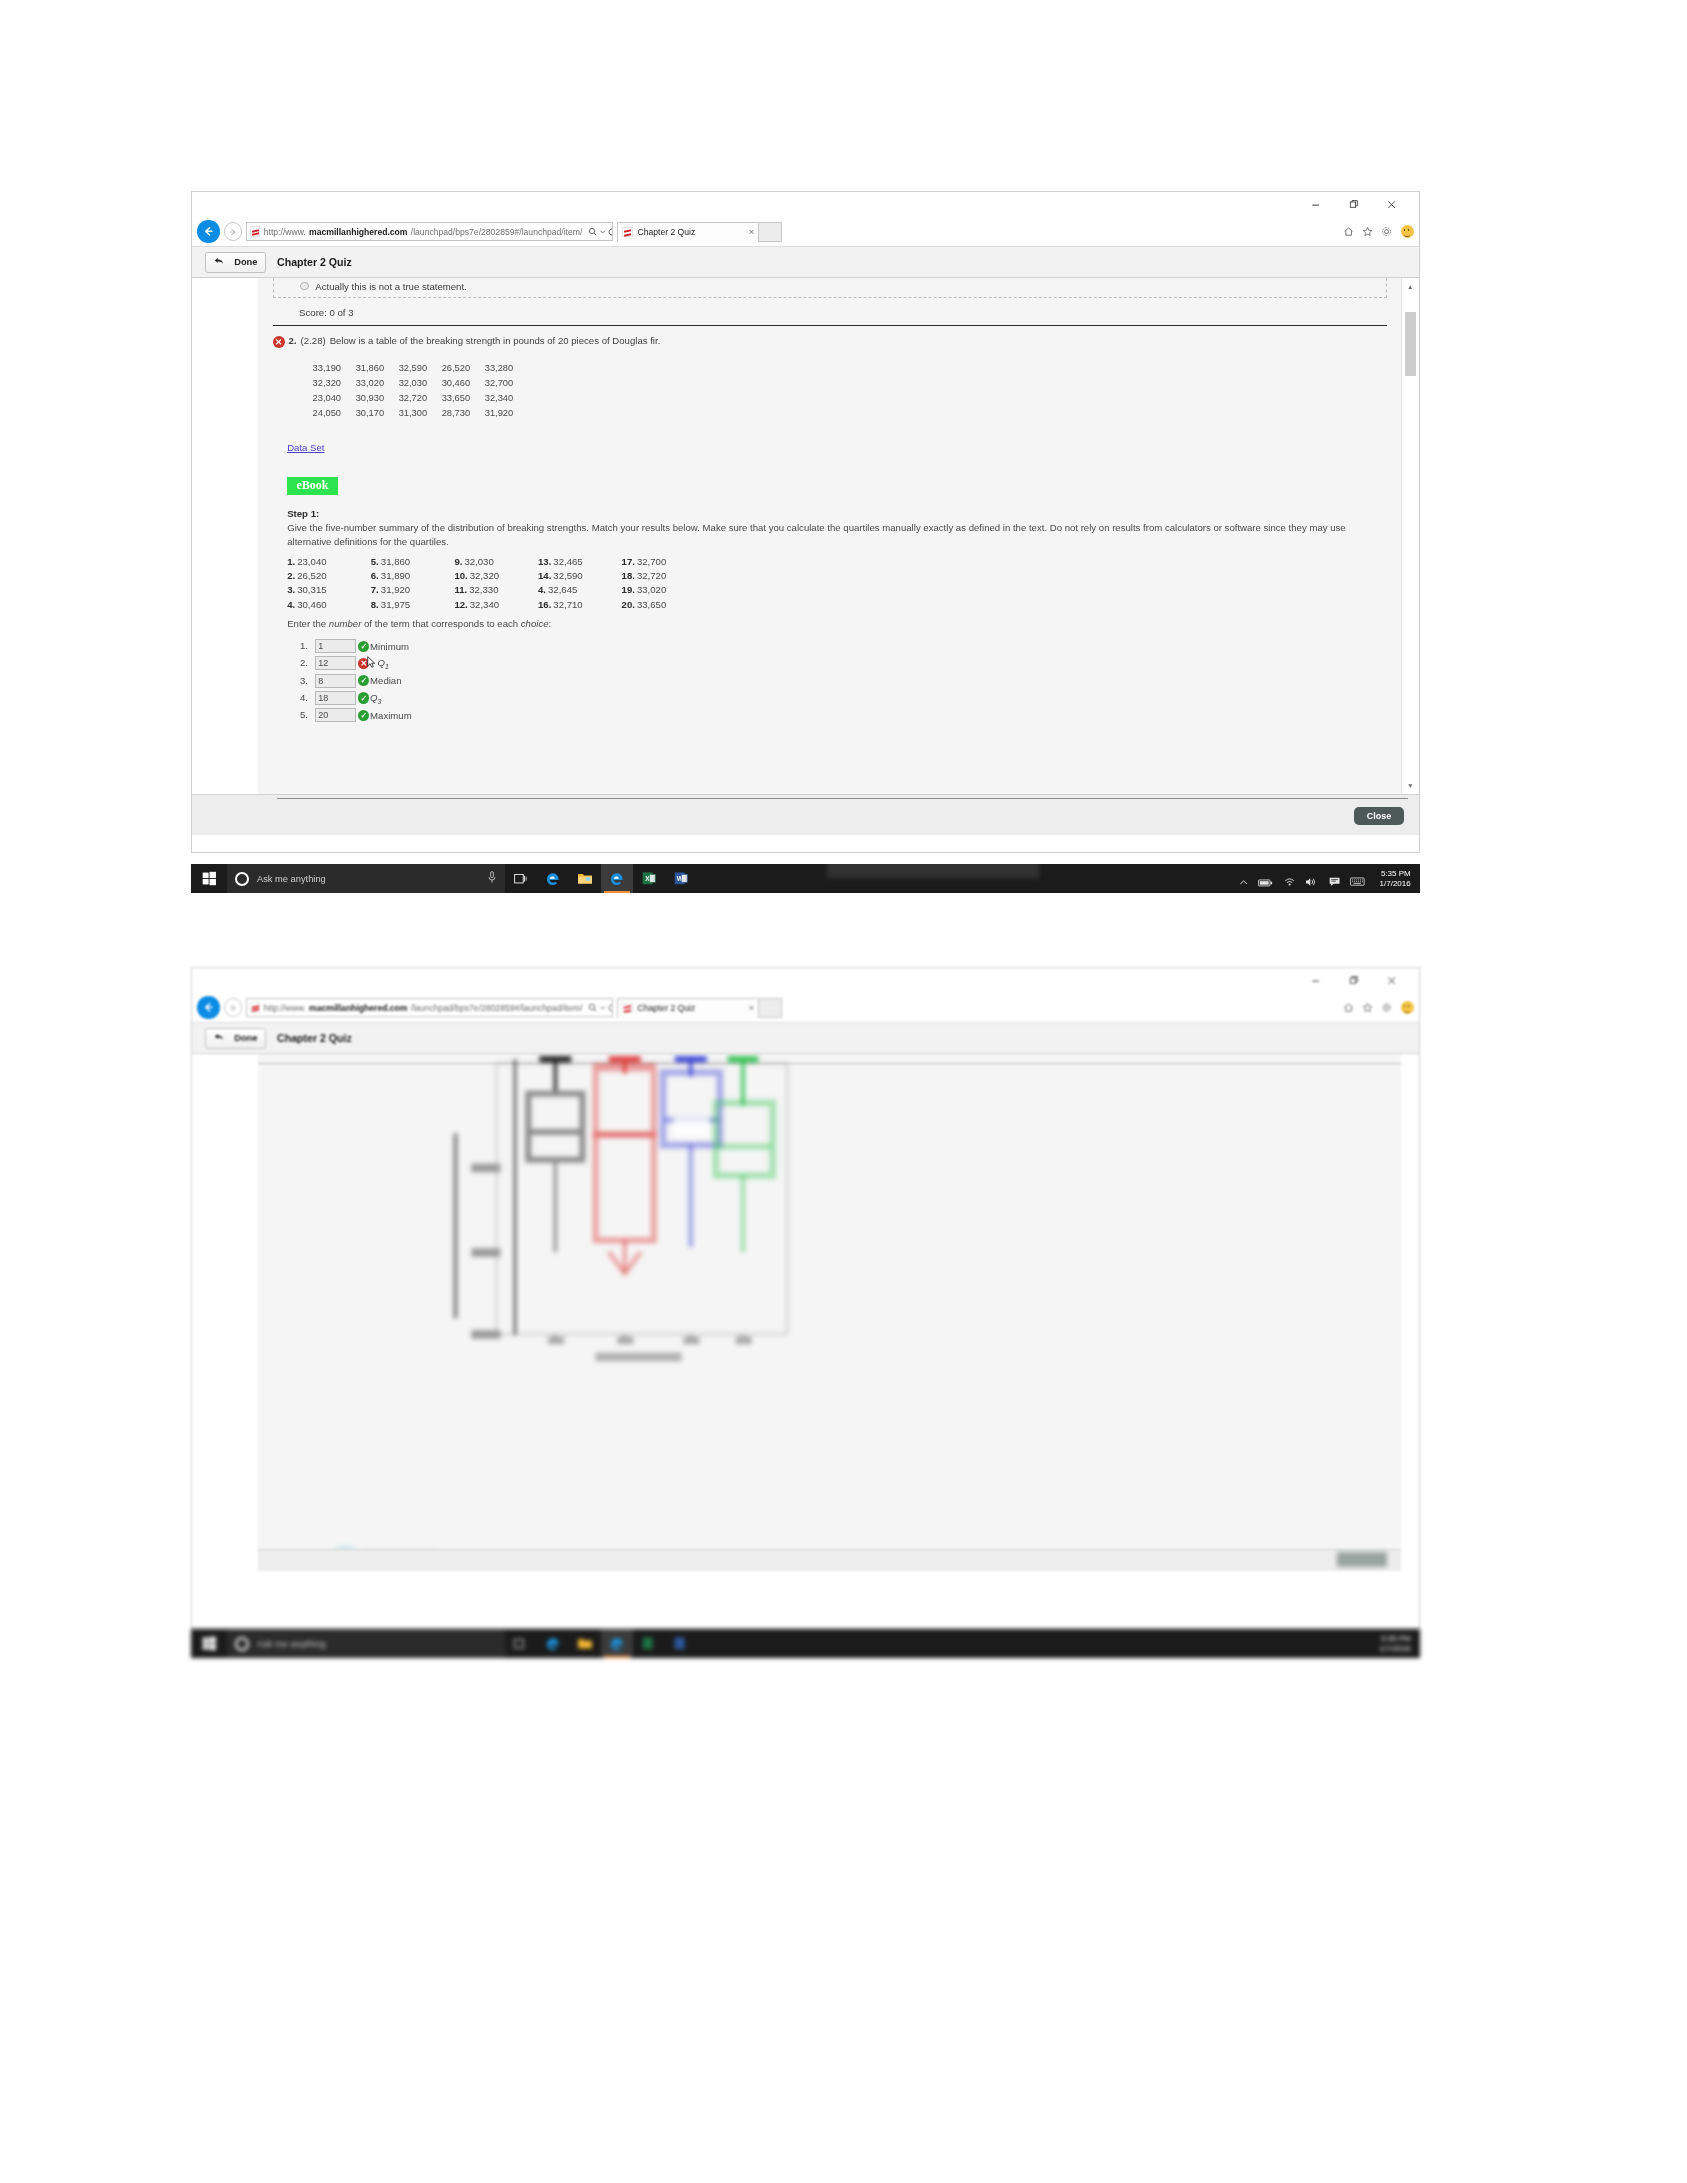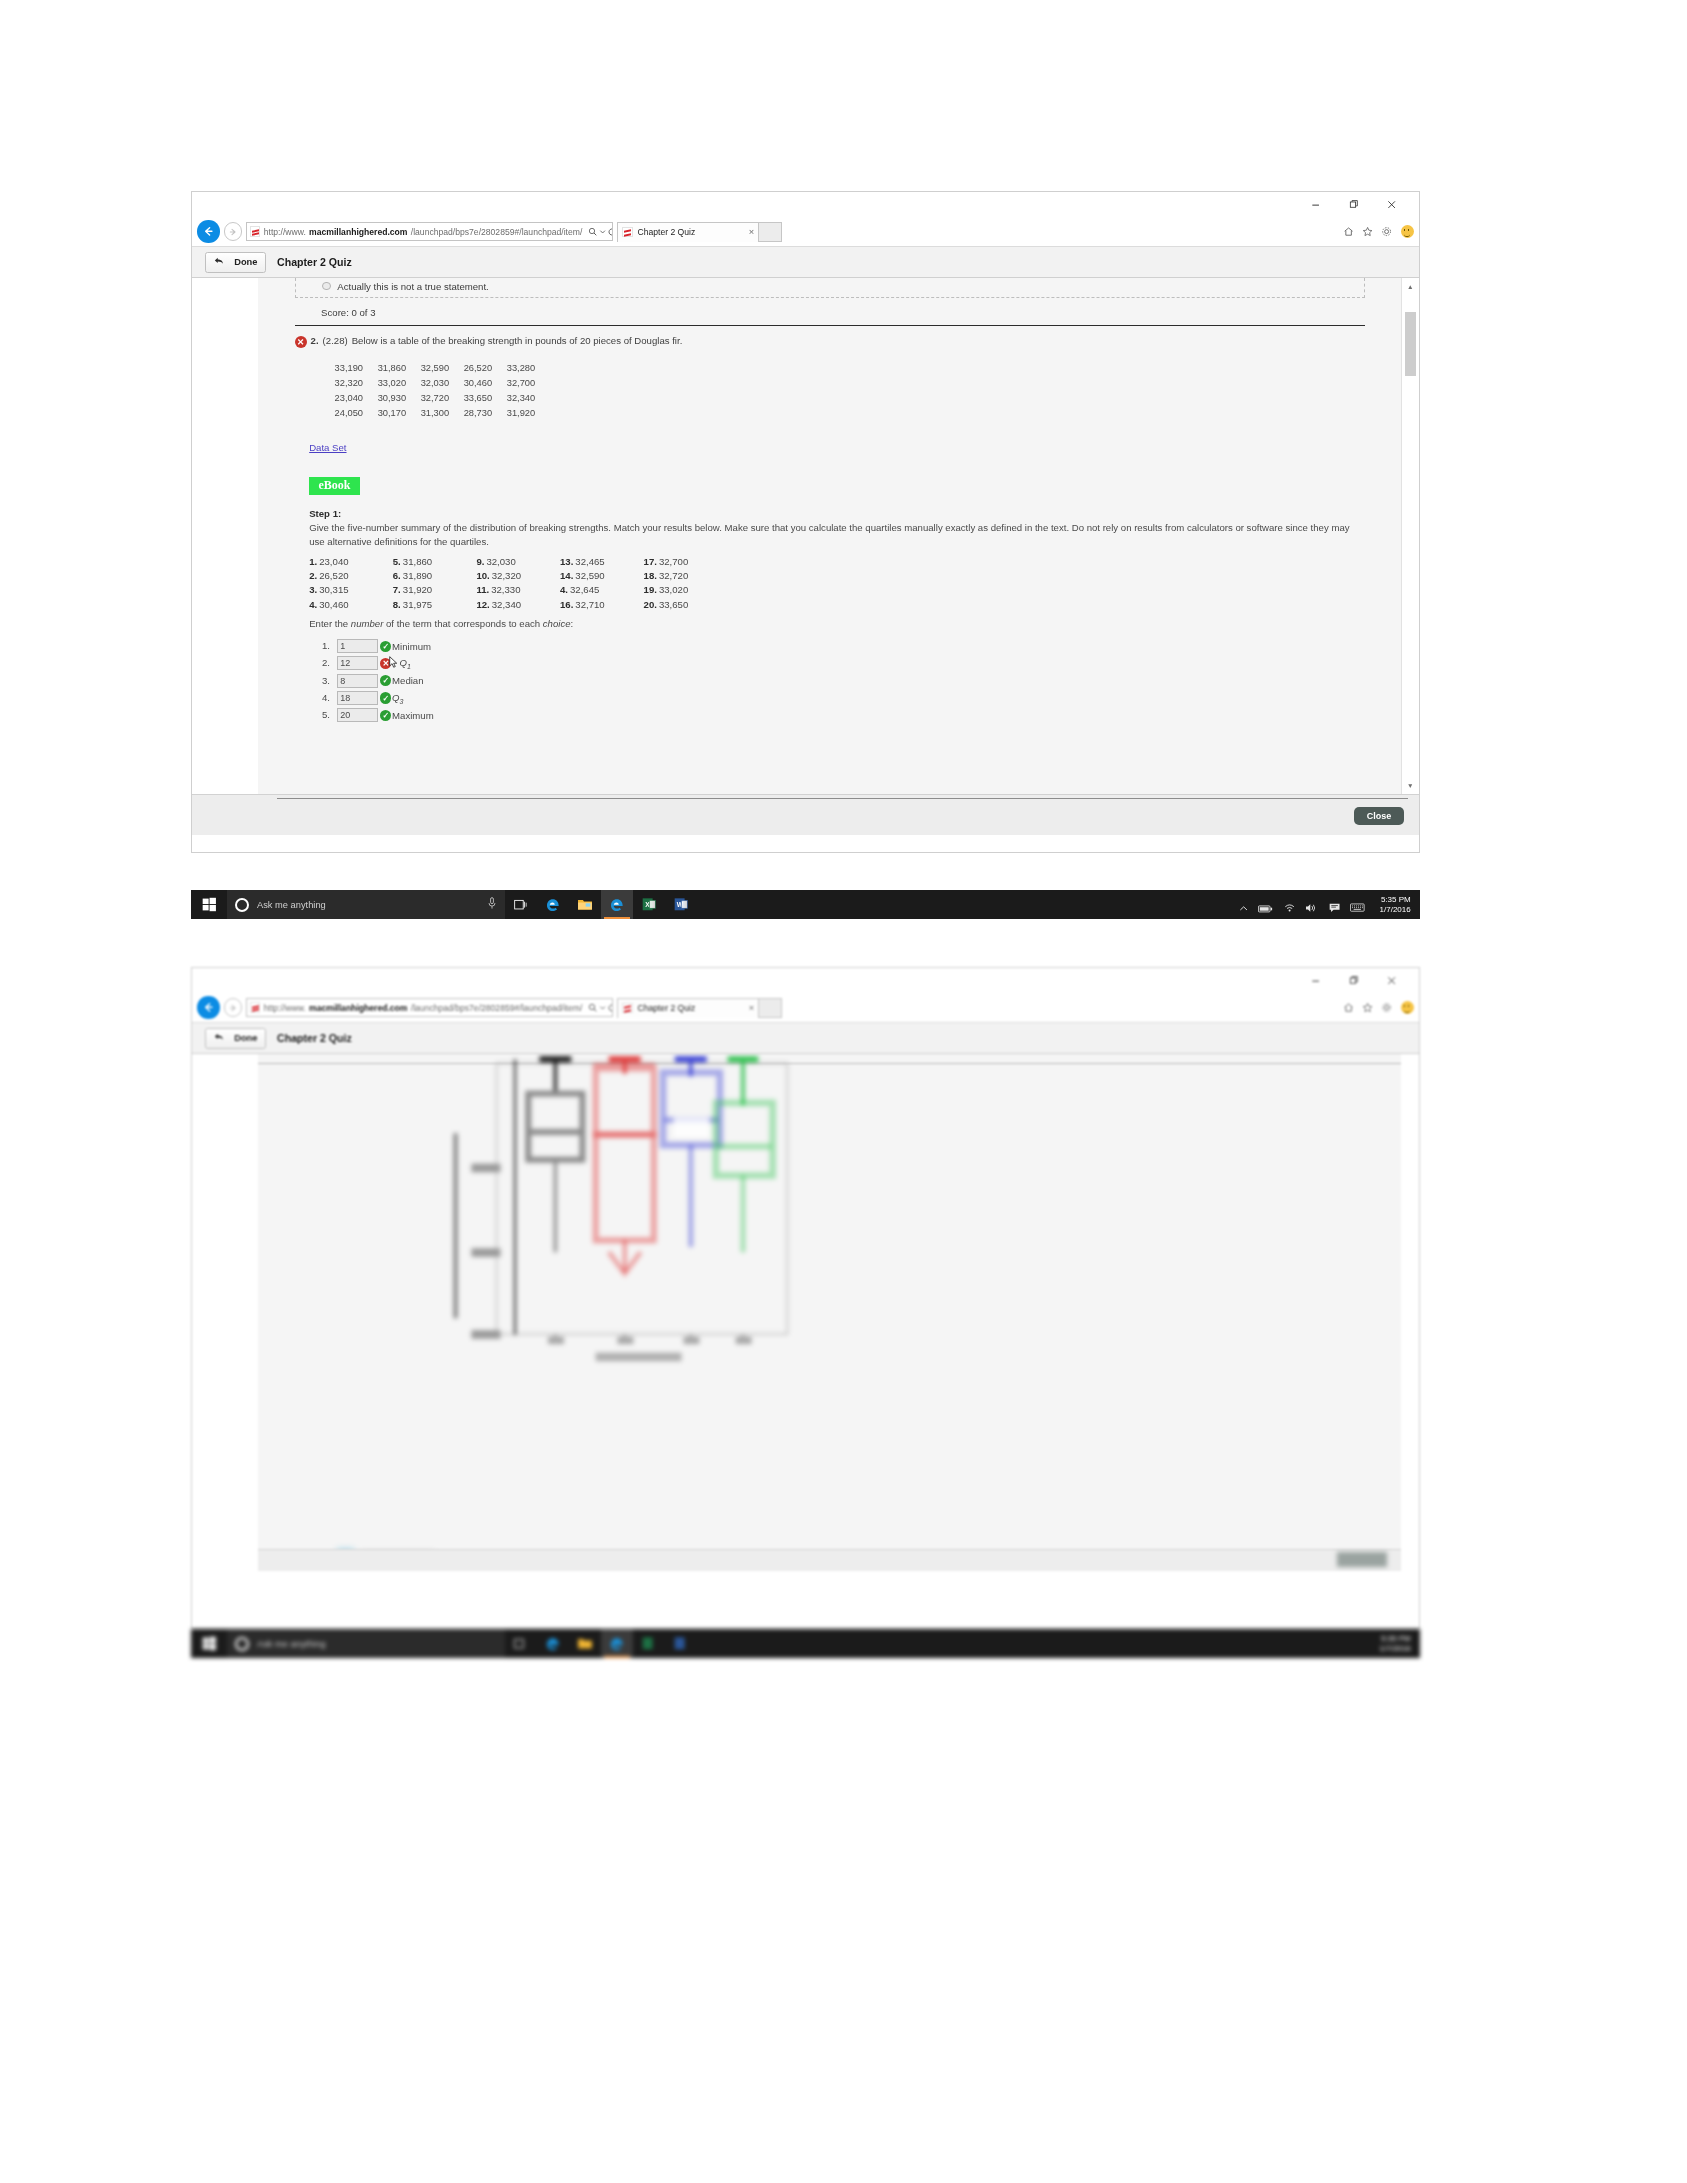--- a/index.html
+++ b/index.html
@@ -125,21 +125,20 @@
   }
   .page-title { font-size:10.6px; font-weight:bold; color:#1c1c1c; }
 
   
   .content {
     position:relative;
     height:516px;
     background:#f5f5f5;
     display:flex;
     overflow:hidden;
-    gap:22px;
   }
   .leftgutter { width:66px; background:#ffffff; flex:0 0 auto; }
   .quizpane {
     flex:1 1 auto; background:#f5f5f5;
     padding:0 13.2px 0 14.6px;
     position:relative;
     overflow:hidden;
   }
   .rightgutter { width:18.5px; background:#ffffff; flex:0 0 auto; }
 
@@ -277,21 +276,21 @@
     background:#4d5a57; color:#ffffff;
     font-size:9px; font-weight:bold;
     padding:4px 13.2px; border-radius:5px;
   }
 
   
   .taskbar {
     position:absolute; left:191px; width:1229px; height:29px;
     background:#1b1b1b; display:flex; align-items:center;
   }
-  .tb1 { top:890px; }
+  .tb1 { top:864px; }
   .tb2 { top:1629px; }
   .tb-start {
     width:36px; height:29px;
     display:flex; align-items:center; justify-content:center;
   }
   .tb-cortana {
     width:278px; height:29px; background:#2b2b2b;
     display:flex; align-items:center; gap:8px; padding:0 8px;
     color:#cfcfcf; font-size:9.3px;
   }

